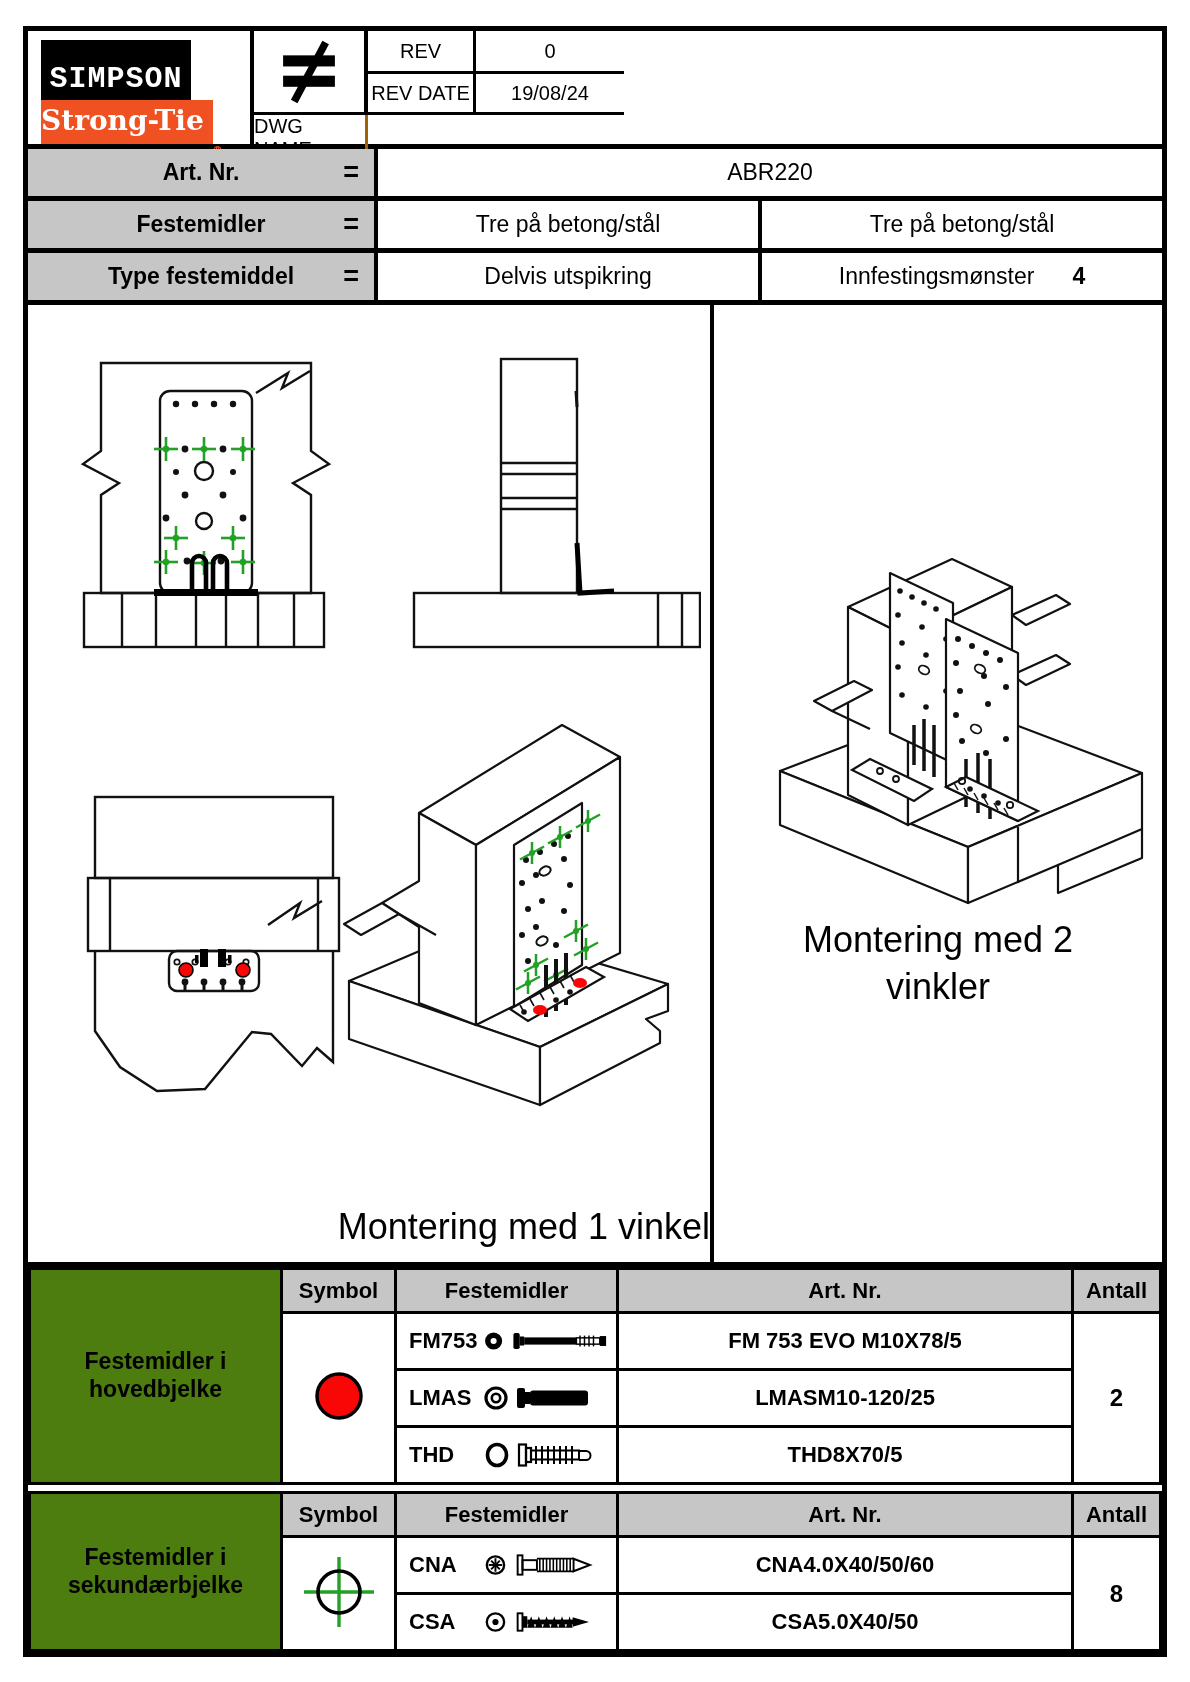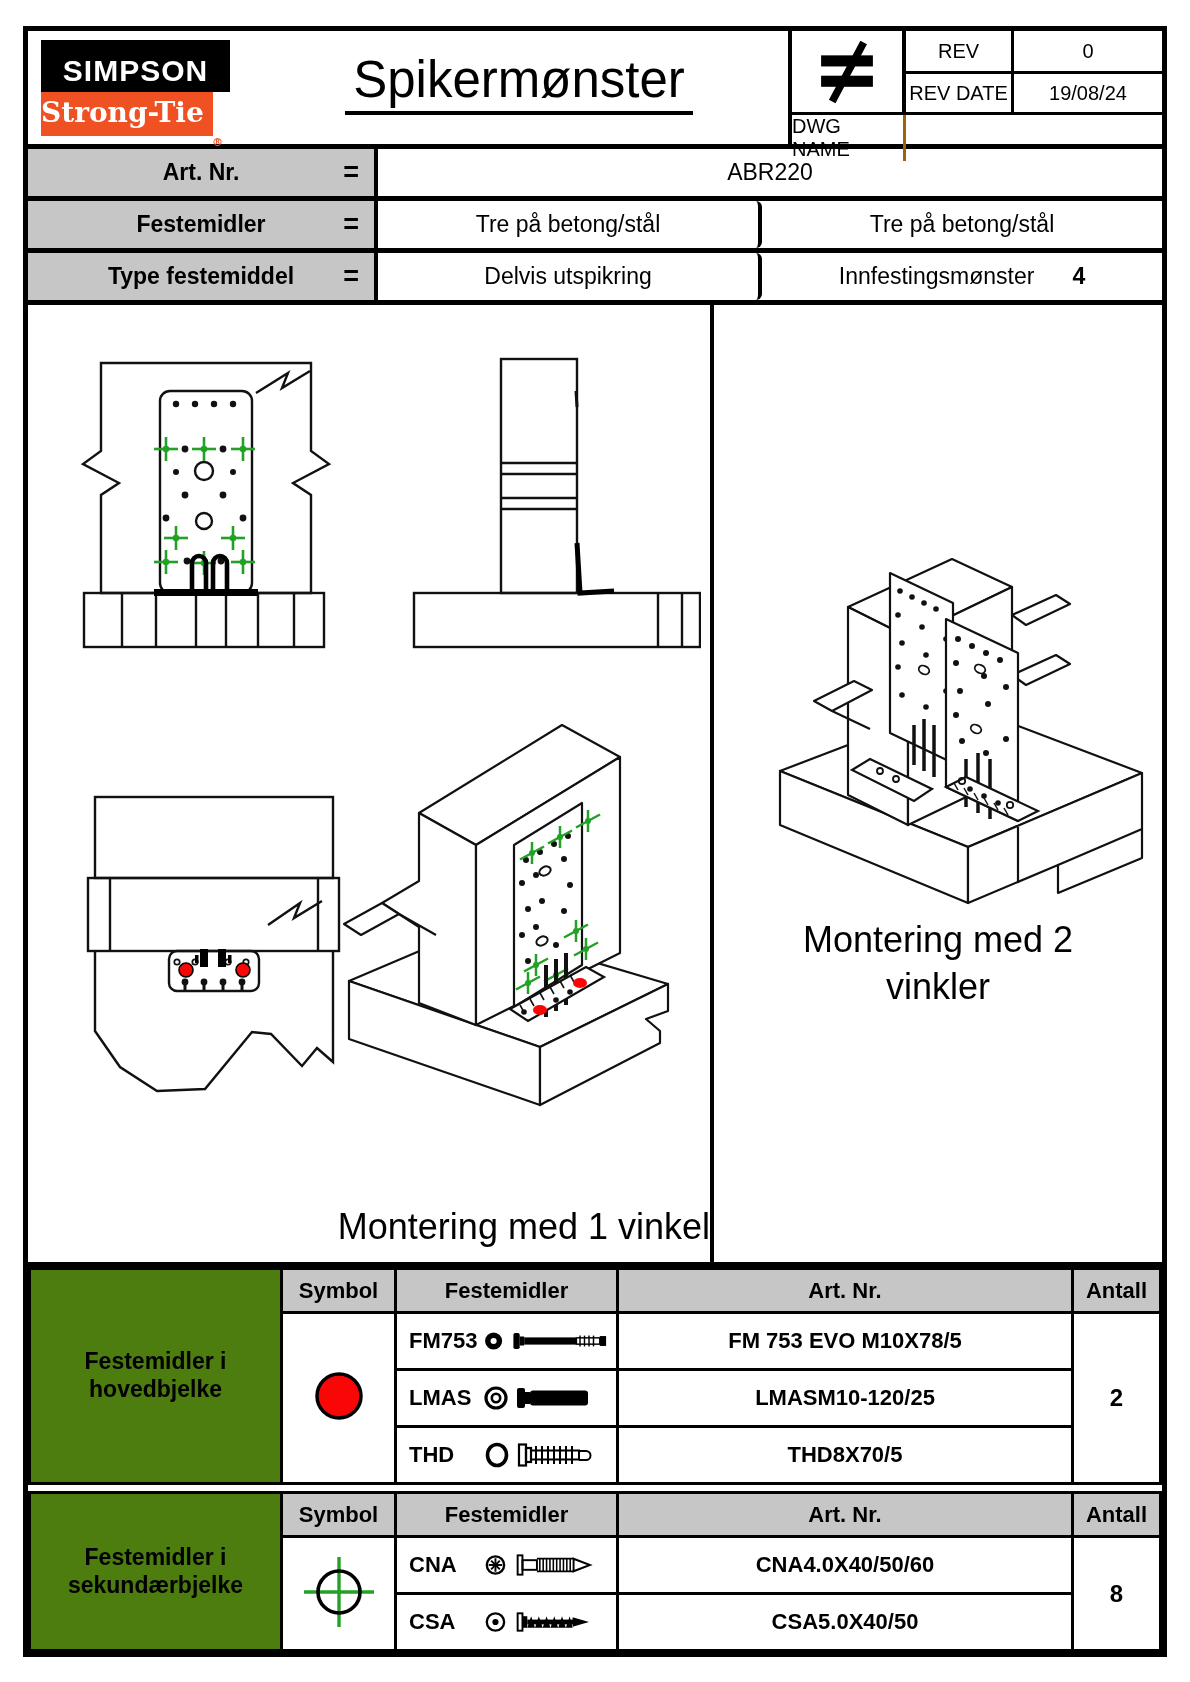--- a/index.html
+++ b/index.html
@@ -3,40 +3,40 @@
 <meta charset="utf-8">
 <style>
   * { box-sizing: border-box; margin: 0; padding: 0; }
   html,body { width:1190px; height:1682px; background:#fff; font-family:"Liberation Sans", sans-serif; color:#000; }
   body { position:relative; }
   .sheet { position:absolute; left:23px; top:26px; width:1144px; height:1631px; border:5px solid #000; display:flex; flex-direction:column; background:#fff; }
 
   
   .header-band { height:118px; flex:none; border-bottom:5px solid #000; display:flex; align-items:stretch; }
   .logo-cell { width:222px; padding:9px 0 0 13px; }
-  .logo-black { display:block; width:189px; background:#000; color:#fff; text-align:center; font-weight:bold; font-size:30px; letter-spacing:1px; padding:14px 0 4px; }
+  .logo-black { display:block; width:150px; background:#000; color:#fff; text-align:center; font-weight:bold; font-size:30px; letter-spacing:1px; padding:22px 0 4px;font-family:Liberation Mono, monospace; }
   .logo-orange { display:block; width:172px; background:#f05123; color:#fff; font-weight:bold; font-size:28px; font-family:"DejaVu Serif", serif; padding:4px 0 7px; position:relative; }
   .logo-reg { position:absolute; right:-10px; bottom:-13px; font-size:11px; color:#f05123; }
   .title-cell { flex:1; display:flex; align-items:center; justify-content:center; padding-bottom:10px; }
   .title-text { font-size:51px; border-bottom:4px solid #000; padding:0 8px 2px; }
   .rev-block { width:374px; flex:none; border-left:4px solid #000; display:grid; grid-template-columns:114px 108px 1fr; grid-template-rows:43px 41px 1fr; }
   .rev-block div { display:flex; align-items:center; justify-content:center; font-size:20px; }
   .cell-sym  { grid-column:1; grid-row:1/3; border-right:4px solid #000; border-bottom:3px solid #000; }
   .cell-revl { grid-column:2; grid-row:1; border-right:3px solid #000; border-bottom:3px solid #000; }
   .cell-revv { grid-column:3; grid-row:1; border-bottom:3px solid #000; }
   .cell-datel{ grid-column:2; grid-row:2; border-right:3px solid #000; border-bottom:3px solid #000; }
   .cell-datev{ grid-column:3; grid-row:2; border-bottom:3px solid #000; }
   .cell-dwgl { grid-column:1; grid-row:3; border-right:3px solid #a16207; font-size:17px; }
   .cell-dwgv { grid-column:2/4; grid-row:3; font-size:17px; letter-spacing:0.2px; }
 
   
   .info-row { height:52px; flex:none; border-bottom:5px solid #000; display:flex; }
   .info-label { width:350px; flex:none; background:#c6c6c6; border-right:4px solid #000; position:relative; display:flex; align-items:center; justify-content:center; font-weight:bold; font-size:23px; }
   .info-eq { position:absolute; right:15px; font-weight:bold; font-size:27px; }
-  .info-val { flex:1; display:flex; align-items:center; justify-content:center; font-size:23px;border-radius:6px; }
+  .info-val { flex:1; display:flex; align-items:center; justify-content:center; font-size:23px; }
   .info-val-left { width:384px; flex:none; border-right:4px solid #000; }
   .num-gap { margin-left:38px; font-weight:bold; }
 
   
   .draw-area { flex:1; min-height:0; border-bottom:5px solid #000; display:flex; position:relative; }
   .draw-left { flex:1; position:relative; }
   .draw-right { width:452px; flex:none; border-left:4px solid #000; position:relative; }
   .caption-one { position:absolute; left:0; right:0; bottom:14px; text-align:right; font-size:36px; }
   .caption-two { position:absolute; left:0; right:0; top:612px; text-align:center; font-size:36px; line-height:1.3; }
   .dv { position:absolute; }
@@ -59,23 +59,20 @@
 </style>
 </head>
 <body>
 
 <div class="sheet">
 
   <div class="header-band">
     <div class="logo-cell">
       <span class="logo-black">SIMPSON</span>
       <span class="logo-orange"><span>Strong-Tie</span><span class="logo-reg">®</span></span>
-    </div>
-    <div class="title-cell">
-      <span class="title-text">Spikermønster</span>
     </div>
     <div class="rev-block">
       <div class="cell-sym">
         <svg width="74" height="68" viewBox="0 0 80 72">
           <rect x="12" y="18" width="56" height="12" fill="#000"></rect>
           <rect x="12" y="40" width="56" height="12" fill="#000"></rect>
           <line x1="24" y1="68" x2="58" y2="4" stroke="#000" stroke-width="8"></line>
         </svg>
       </div>
       <div class="cell-revl">REV</div>

